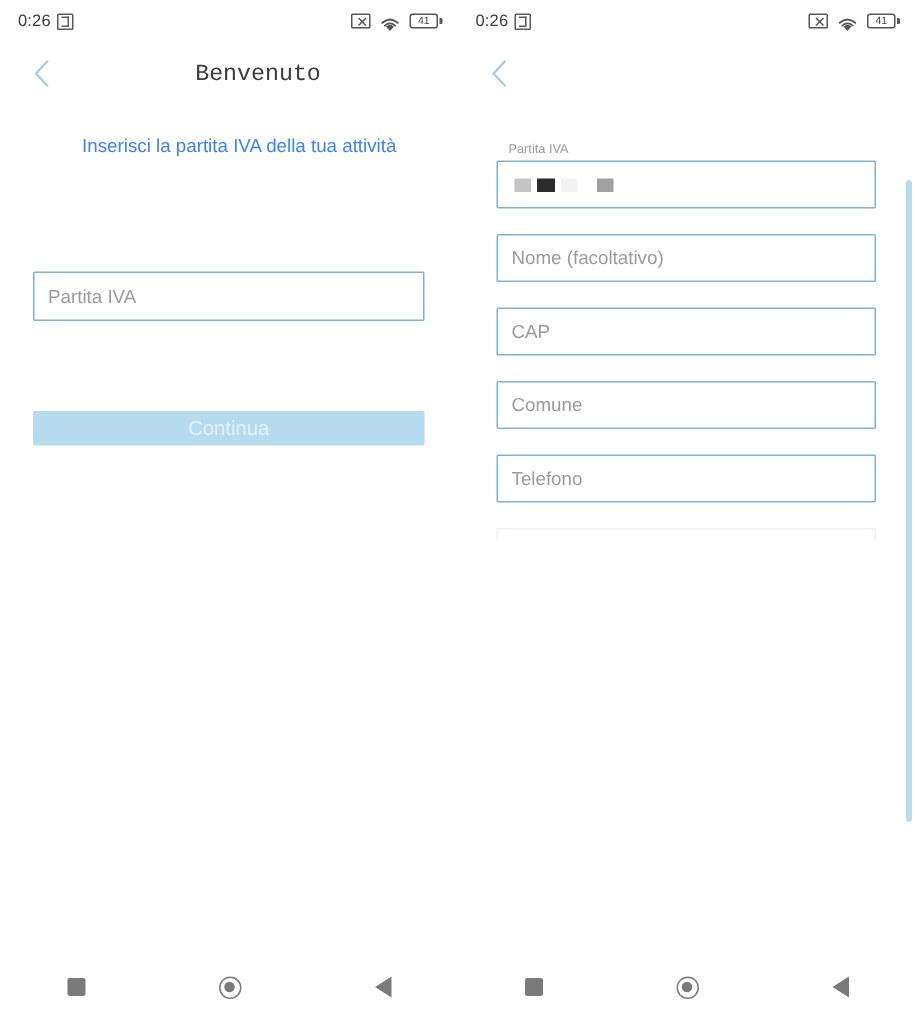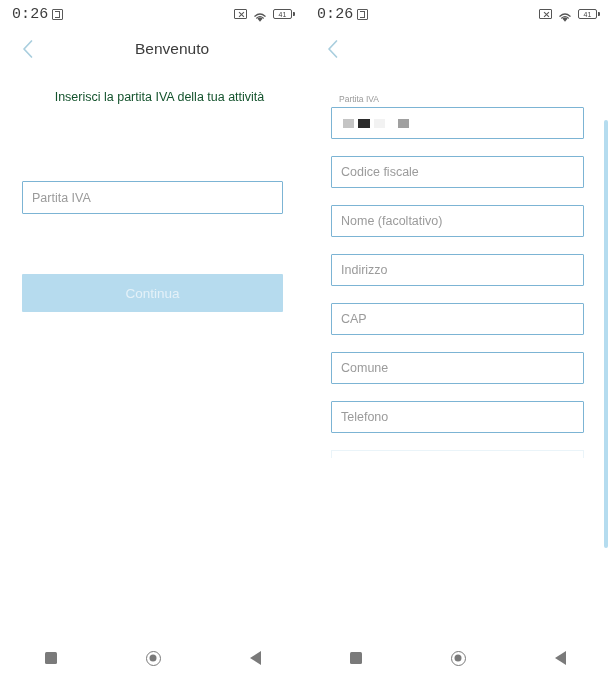--- a/index.html
+++ b/index.html
@@ -34,24 +34,24 @@
     justify-content: space-between;
     padding: 0 10px 0 12px;
     box-sizing: border-box;
   }
   .status-left {
     display: flex;
     align-items: center;
     gap: 4px;
   }
   .status-time {
-    font-size: 15px;
+    font-size: 11px;
     color: #3c3c3c;
     letter-spacing: 0.1px;
-    font-family: Liberation Mono, monospace;
+    font-family: Liberation Sans, sans-serif;
   }
   .nfc-icon {
     width: 11px;
     height: 11px;
     border: 1px solid #5a5a5a;
     border-radius: 1px;
     position: relative;
     box-sizing: border-box;
   }
   .nfc-icon::before {
@@ -141,29 +141,29 @@
     display: flex;
     align-items: center;
     justify-content: center;
     cursor: pointer;
   }
   .appbar-title {
     width: 100%;
     text-align: center;
     font-size: 15.5px;
     color: #3b3b3b;
-    font-family: Liberation Sans, sans-serif;
+    font-family: Liberation Mono, monospace;
     margin-left: 39px;
   }
 
   
   .subtitle {
     text-align: center;
     font-size: 12.5px;
-    color: #14532d;
+    color: #3b82f6;
     margin-top: 20px;
     font-family: "Liberation Sans", sans-serif;
     margin-left: 14px;
   }
   .subtitle.right-pane {
     margin-top: 26px;
     font-size: 13px;
   }
 
   
@@ -188,21 +188,21 @@
     padding: 0 22px;
   }
   .left-field-wrap {
     margin-top: 77px;
   }
   .left-field {
     height: 33px;
   }
   .continue-btn {
     margin-top: 60px;
-    height: 38px;
+    height: 23px;
     background: #b6dbee;
     display: flex;
     align-items: center;
     justify-content: center;
     border: none;
     border-radius: 1px;
     width: 100%;
     cursor: default;
     padding: 0;
   }
@@ -411,27 +411,21 @@
               <span class="redact" style="width: 12px; background: rgb(43, 43, 43);"></span>
               <span class="redact" style="width: 11px; background: rgb(242, 242, 242);"></span>
               <span class="redact" style="width: 5px; background: rgb(255, 255, 255);"></span>
               <span class="redact" style="width: 11px; background: rgb(160, 160, 160);"></span>
             </span>
         </div>
       </div>
 
       <div class="field-stack" style="margin-top:17px;" id="fields-list">
           <div class="field">
-            <span class="field-placeholder">Codice fiscale</span>
-          </div>
-          <div class="field">
             <span class="field-placeholder">Nome (facoltativo)</span>
-          </div>
-          <div class="field">
-            <span class="field-placeholder">Indirizzo</span>
           </div>
           <div class="field">
             <span class="field-placeholder">CAP</span>
           </div>
           <div class="field">
             <span class="field-placeholder">Comune</span>
           </div>
           <div class="field">
             <span class="field-placeholder">Telefono</span>
           </div>

